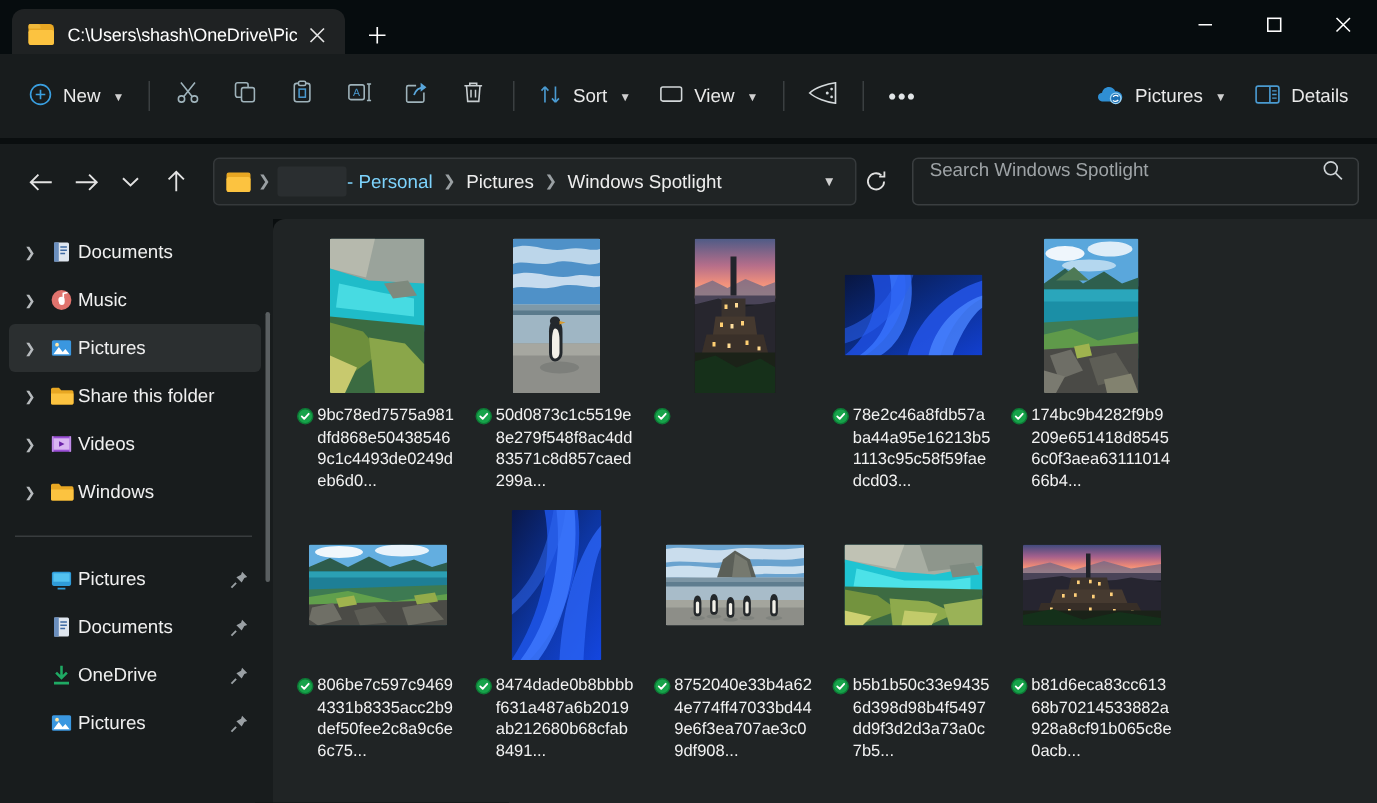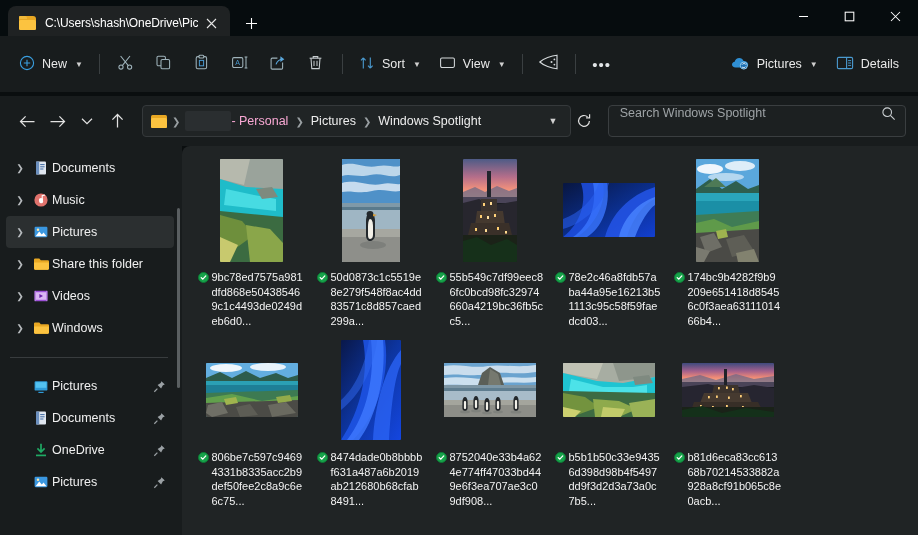--- a/index.html
+++ b/index.html
@@ -109,21 +109,21 @@
   .crumb-folder .cb { position: absolute; inset: 0; background: #e8a723; border-radius: 1.5px; }
   .crumb-folder .cf { position: absolute; left: 0; top: 3px; right: 0; bottom: 0; background: #fcc340; border-radius: 1.5px; }
   .crumb-sep { color: #9aa0a3; font-size: 10px; padding: 0 5px; }
   .crumb-redact {
     width: 46px; height: 20px; background: #2a2e30; border-radius: 2px; flex: 0 0 auto;
   }
   .crumb {
     font-size: 12.5px; color: #ededed; white-space: nowrap; padding: 2px 2px;
     border-radius: 3px;
   }
-  .crumb-dot { color: #f9a8d4; font-size: 12.5px; padding-right: 2px;}
+  .crumb-dot { color: #7dd3fc; font-size: 12.5px; padding-right: 2px;}
   .crumb-chev { margin-left: auto; color: #d0d0d0; font-size: 9px; padding: 0 9px; }
   .refresh { color: #e0e0e0; display:flex; align-items:center; justify-content:center; width: 26px;}
   .searchbox {
     display: flex; align-items: flex-start;
     height: 32px; width: 304px; margin-left: 11px;
     background: #1c2021; border: 1px solid #3a3e40;
     border-radius: 4px; padding: 0 9px 0 11px;
   }
   .searchbox input {
     flex: 1 1 auto; background: transparent; border: none; outline: none;
@@ -679,21 +679,20 @@
               <path d="M0 82 L14 78 L28 86 L44 80 L54 86 L54 103 L0 103 Z" fill="#16301a"></path>
             </svg>
           </div>
         </div>
         <div class="fname">
           <span class="sync-badge">
             <svg width="7" height="7" viewBox="0 0 7 7">
                 <path d="M1.2 3.6 L2.8 5.2 L5.8 1.9" stroke="#ffffff" stroke-width="1.25" fill="none" stroke-linecap="round" stroke-linejoin="round"></path>
               </svg>
           </span>
-          <span>55b549c7df99eec86fc0bcd98fc32974660a4219bc36fb5cc5...</span>
         </div>
       </div>
 
       <div class="cell">
         <div class="thumb-wrap">
           <div class="thumb" style="width:92px;height:54px;">
             <svg width="92" height="54" viewBox="0 0 92 54">
               <defs>
                 <linearGradient id="bw4" x1="0" y1="0" x2="1" y2="1">
                   <stop offset="0" stop-color="#081640"></stop>

